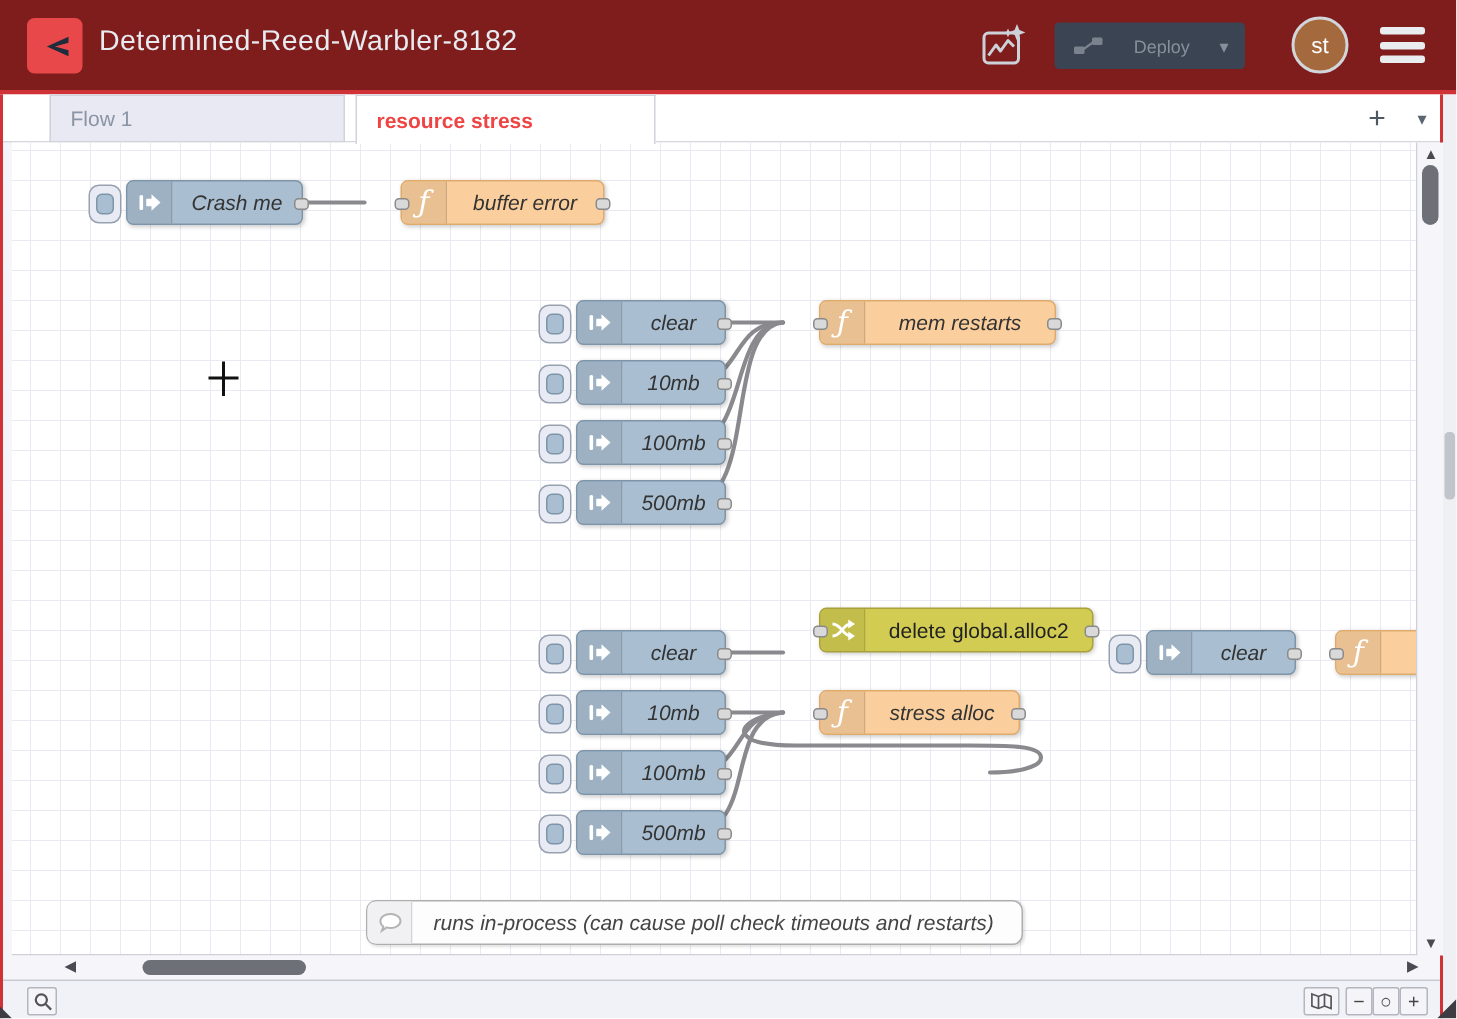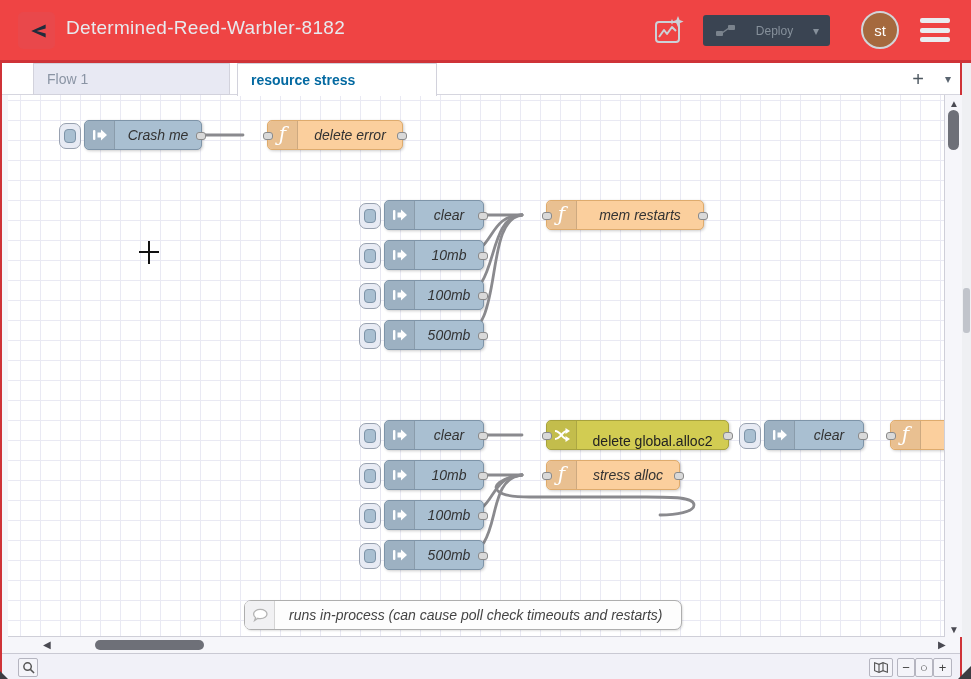--- a/index.html
+++ b/index.html
@@ -1,40 +1,40 @@
 <!DOCTYPE html>
 <html><head>
 <meta charset="utf-8">
 <style>
   * { margin:0; padding:0; box-sizing:border-box; }
   html,body { width:971px; height:679px; overflow:hidden; font-family:"Liberation Sans", sans-serif; }
   .app { position:relative; width:971px; height:679px; background:#f6f6fa; overflow:hidden; }
 
   
-  .header { position:absolute; left:0; top:0; width:971px; height:60px; background:#ef4444; }
+  .header { position:absolute; left:0; top:0; width:971px; height:60px; background:#7f1d1d; }
   .logo { position:absolute; left:18px; top:12px; width:37px; height:37px; background:#e9484b; border-radius:5px; display:flex; align-items:center; justify-content:center; }
   .app-title { position:absolute; left:66px; top:17px; font-size:19px; color:#e7eaee; letter-spacing:.3px; white-space:nowrap; }
   .img-icon { position:absolute; left:651px; top:13px; width:36px; height:36px; display:flex; align-items:center; justify-content:center; cursor:pointer; }
   .deploy-btn { position:absolute; left:703px; top:15px; width:127px; height:31px; background:#3a4452; border-radius:3px; display:flex; align-items:center; }
   .deploy-ic { margin-left:13px; width:20px; height:13px; }
   .deploy-label { flex:1; text-align:center; color:#86909b; font-size:12px; }
   .deploy-caret { margin-right:11px; color:#86909b; font-size:12px; }
   .avatar { position:absolute; left:861px; top:11px; width:38px; height:38px; border-radius:50%; background:#a5693e; border:2px solid #d2d5d9; color:#fff; font-size:15px; display:flex; align-items:center; justify-content:center; }
   .menu-btn { position:absolute; left:920px; top:18px; width:30px; height:24px; display:flex; flex-direction:column; justify-content:space-between; cursor:pointer; }
   .menu-btn .bar { height:5px; background:#e9edf0; border-radius:2px; }
 
   .red-line { position:absolute; left:0; top:60px; width:971px; height:3px; background:#cf3338; }
   .red-left  { position:absolute; left:0; top:63px; width:2px; height:616px; background:#cf3338; }
   .red-right { position:absolute; left:960px; top:63px; width:2px; height:616px; background:#cf3338; }
 
   
   .tabbar { position:absolute; left:2px; top:63px; width:958px; height:32px; background:#fff; border-bottom:1px solid #d6d6df; }
   .tab { position:absolute; top:0; height:32px; font-size:14px; display:flex; align-items:center; padding-left:13px; cursor:pointer; }
   .tab-inactive { left:31px; width:197px; background:#e8e9f3; border:1px solid #d2d2dc; color:#8a94a4; }
-  .tab-active { left:235px; width:200px; background:#fff; border:1px solid #d2d2dc; border-bottom:none; height:33px; color:#0369a1; font-weight:bold; z-index:2; }
+  .tab-active { left:235px; width:200px; background:#fff; border:1px solid #d2d2dc; border-bottom:none; height:33px; color:#ef4444; font-weight:bold; z-index:2; }
   .tab-plus { position:absolute; left:903px; top:2px; width:26px; height:28px; text-align:center; line-height:28px; font-size:20px; color:#4e5861; cursor:pointer; }
   .tab-caret { position:absolute; left:934px; top:2px; width:24px; height:28px; text-align:center; line-height:28px; font-size:12px; color:#5a6570; cursor:pointer; }
 
   
   .canvas { position:absolute; left:8px; top:95px; width:937px; height:542px; overflow:hidden; background-color:#fff;
     background-image:linear-gradient(to right,#e9e9f3 1px,transparent 1px),linear-gradient(to bottom,#e9e9f3 1px,transparent 1px);
     background-size:20px 20px; background-position:12px 5px;
     border-right:1px solid #cfcfd8; border-bottom:1px solid #cfcfd8; }
   .wires { position:absolute; left:0; top:0; z-index:1; pointer-events:none; }
   .wires path { pointer-events:stroke; }
@@ -167,21 +167,21 @@
           </svg>
         </div>
       <div class="label">Crash me</div>
       <div class="port out"></div>
     </div>
 
     <div class="node function" style="left:235px;top:25px;width:136px;">
       <div class="icon-region">
           <span class="fn-glyph">ƒ</span>
         </div>
-      <div class="label">delete error</div>
+      <div class="label">buffer error</div>
       <div class="port in"></div>
       <div class="port out"></div>
     </div>
 
     <div class="node inject" style="left:352px;top:105px;width:100px;">
       <div class="inj-btn">
           <div class="inj-btn-inner"></div>
         </div>
       <div class="icon-region">
           <svg width="18" height="18" viewBox="0 0 18 18">
@@ -248,21 +248,21 @@
       <div class="icon-region">
           <svg width="18" height="18" viewBox="0 0 18 18">
             <rect x="2" y="4" width="2.4" height="10" rx="1" fill="#fff"></rect>
             <path d="M6.5 6.5 h3.5 V3.5 L16 9 L10 14.5 V11.5 H6.5 Z" fill="#fff"></path>
           </svg>
         </div>
       <div class="label">clear</div>
       <div class="port out"></div>
     </div>
 
-    <div class="node change" style="left:514px;top:325px;width:183px;align-items:flex-end;">
+    <div class="node change" style="left:514px;top:310px;width:183px;">
       <div class="icon-region">
           <svg width="18" height="18" viewBox="0 0 18 18">
             <g stroke="#fff" stroke-width="2" fill="none">
               <path d="M2 5 C8 5 9 13 14 13"></path>
               <path d="M2 13 C8 13 9 5 14 5"></path>
             </g>
             <path d="M12.5 10 L17 13 L12.5 16 Z" fill="#fff"></path>
             <path d="M12.5 2 L17 5 L12.5 8 Z" fill="#fff"></path>
           </svg>
         </div>

